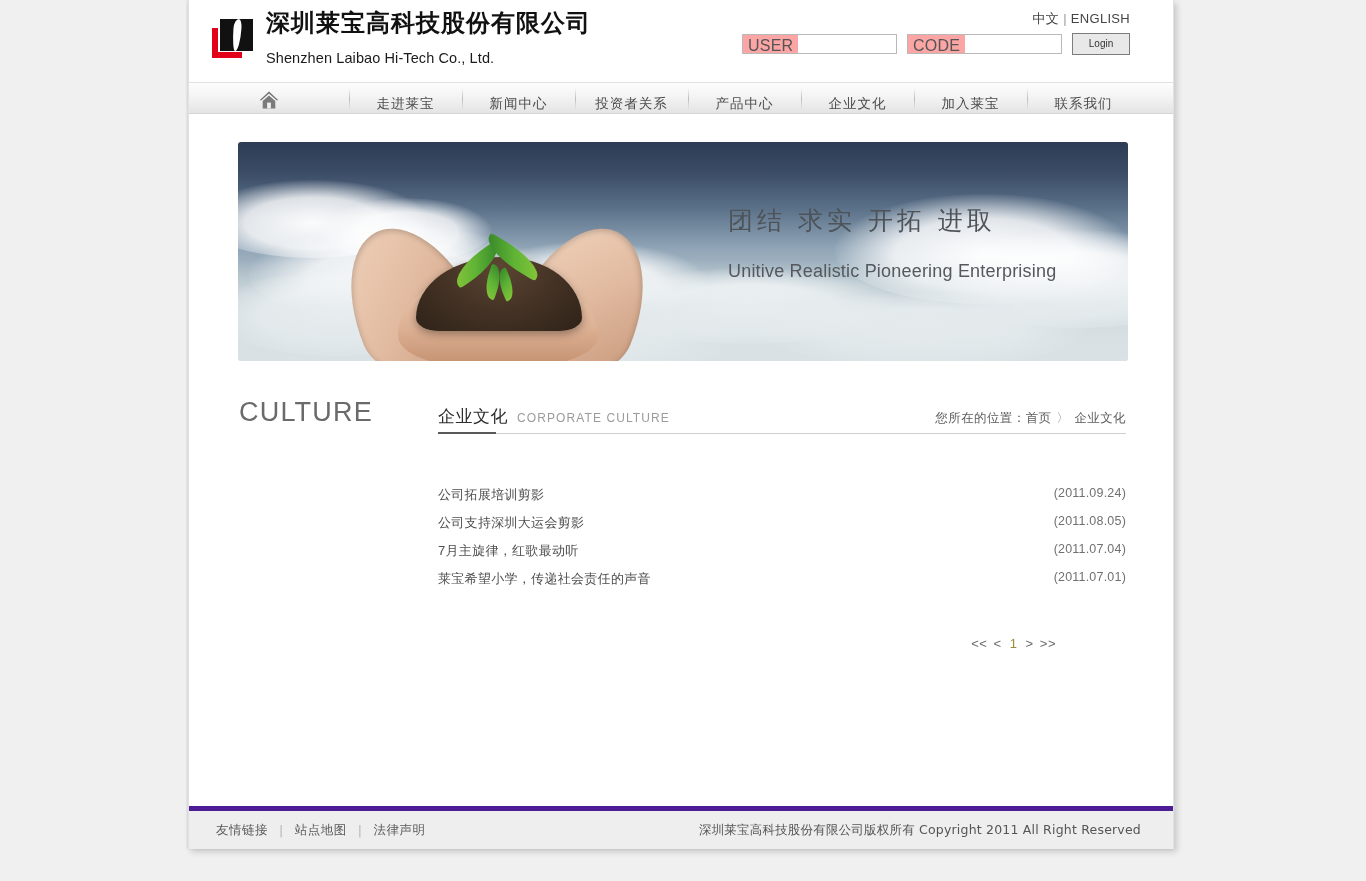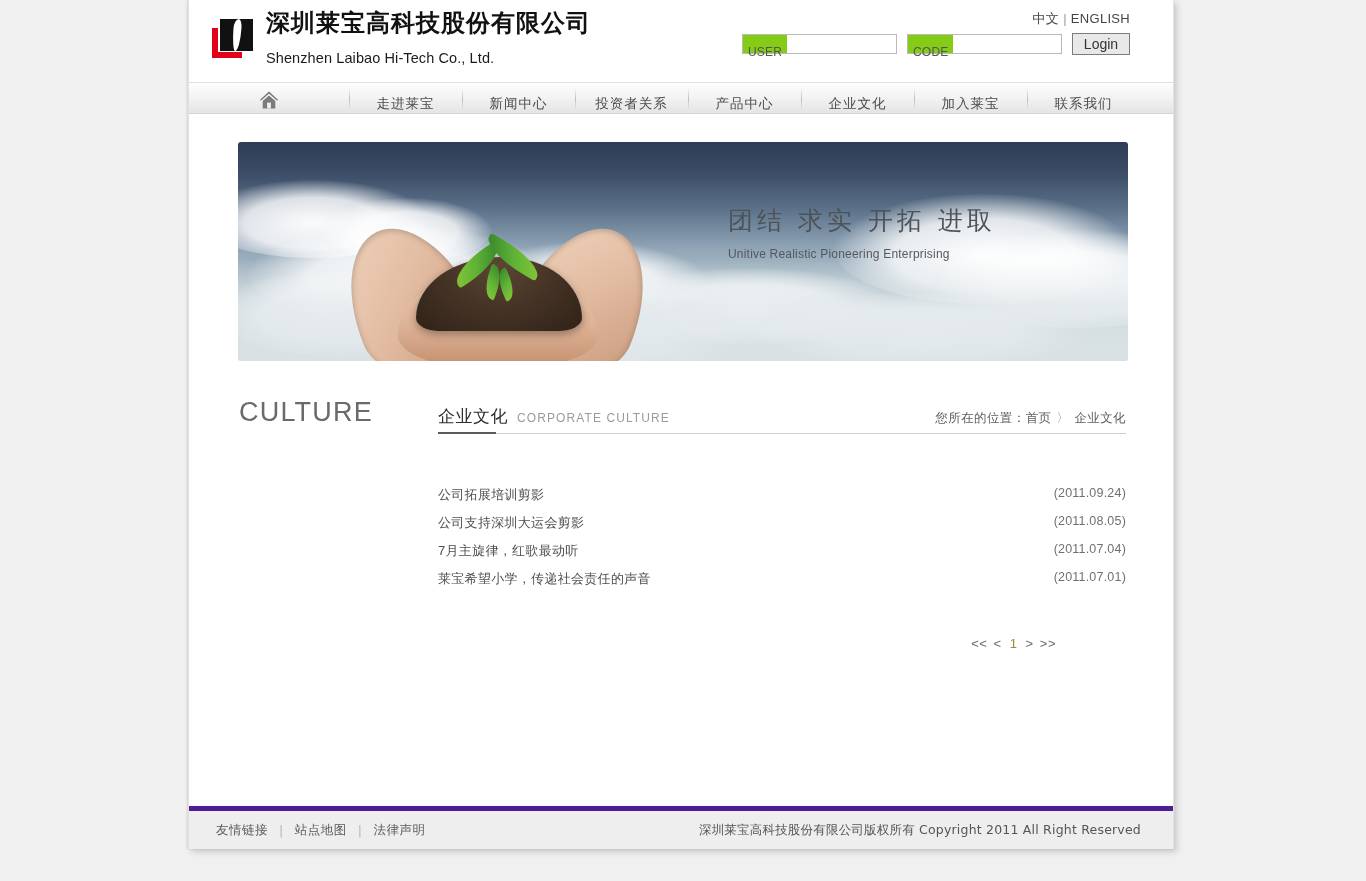--- a/index.html
+++ b/index.html
@@ -115,45 +115,45 @@
   .field {
     display: flex;
     align-items: stretch;
     width: 155px;
     height: 20px;
     border: 1px solid #b9b9b9;
     background: #fff;
   }
   .field .tag {
     flex: 0 0 auto;
-    padding: 8px 5px;
-    background: #84cc16;
+    padding: 2px 5px;
+    background: #fca5a5;
     color: #555;
-    font-size: 12px;
+    font-size: 16px;
     line-height: 18px;
     letter-spacing: .2px;
   }
   .field input {
     flex: 1 1 auto;
     border: 0;
     outline: 0;
     background: #fff;
     font-size: 12px;
     padding: 0 4px;
     color: #333;
     font-family: inherit;
     min-width: 0;
   }
   .login-btn {
     width: 58px;
     height: 22px;
     background: #e8e8e8;
     border: 1px solid #7c7c7c;
     color: #333;
-    font-size: 14px;
+    font-size: 10px;
     line-height: 20px;
     text-align: center;
     cursor: pointer;
     font-family: inherit;
   }
 
   
   #nav {
     display: flex;
     align-items: stretch;
@@ -266,22 +266,22 @@
     color: #4b5056;
   }
   .slogan-cn {
     font-family: "DejaVu Sans", sans-serif;
     font-size: 25px;
     letter-spacing: 4px;
     color: #4d5359;
     white-space: nowrap;
   }
   .slogan-en {
-    margin-top: 10px;
-    font-size: 12px;
+    margin-top: 24px;
+    font-size: 18px;
     color: #55595d;
     letter-spacing: .2px;
     white-space: nowrap;
   }
 
   
   #content { position: relative; padding: 0 47px 0 49px; }
 
   .page-word {
     position: absolute;

